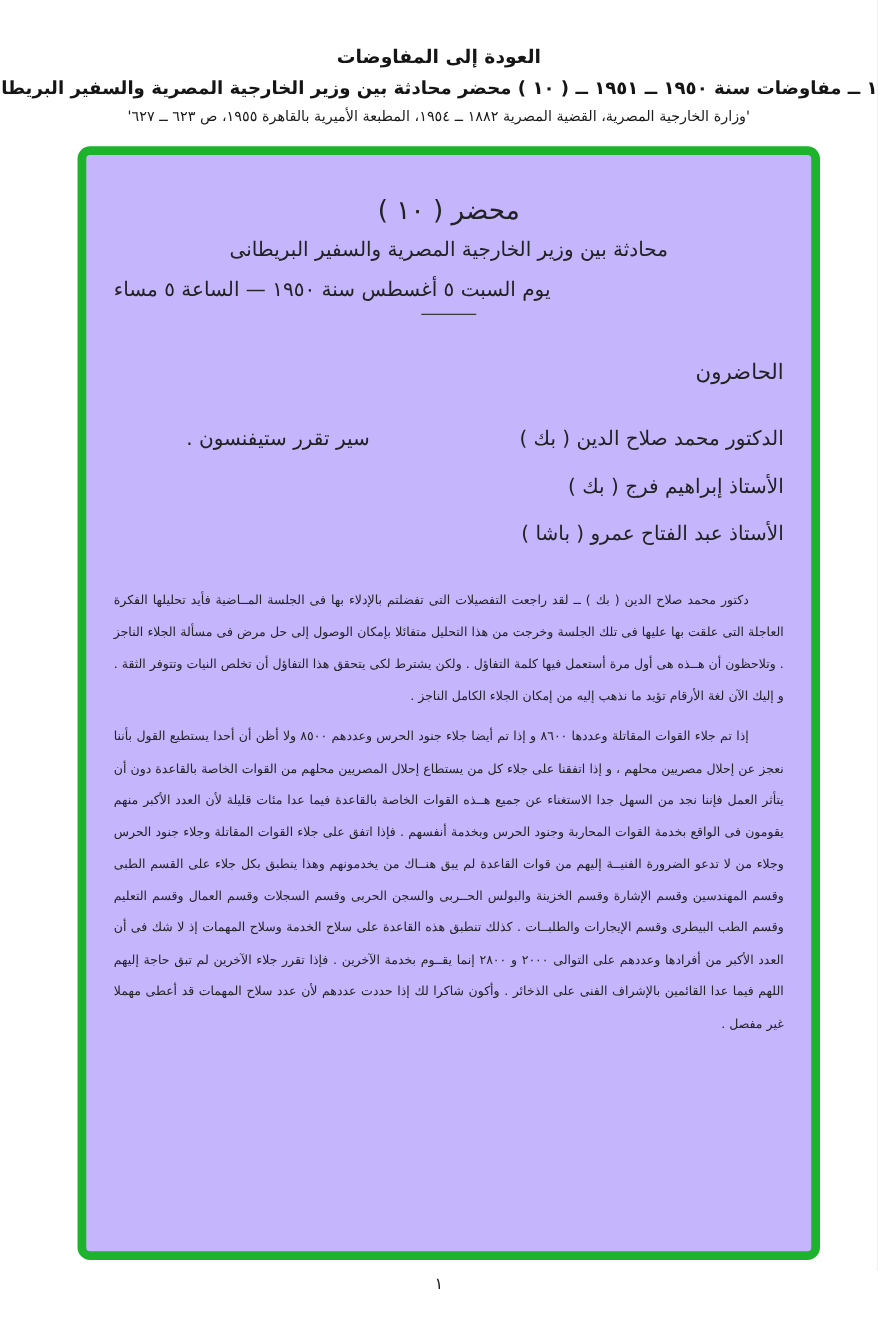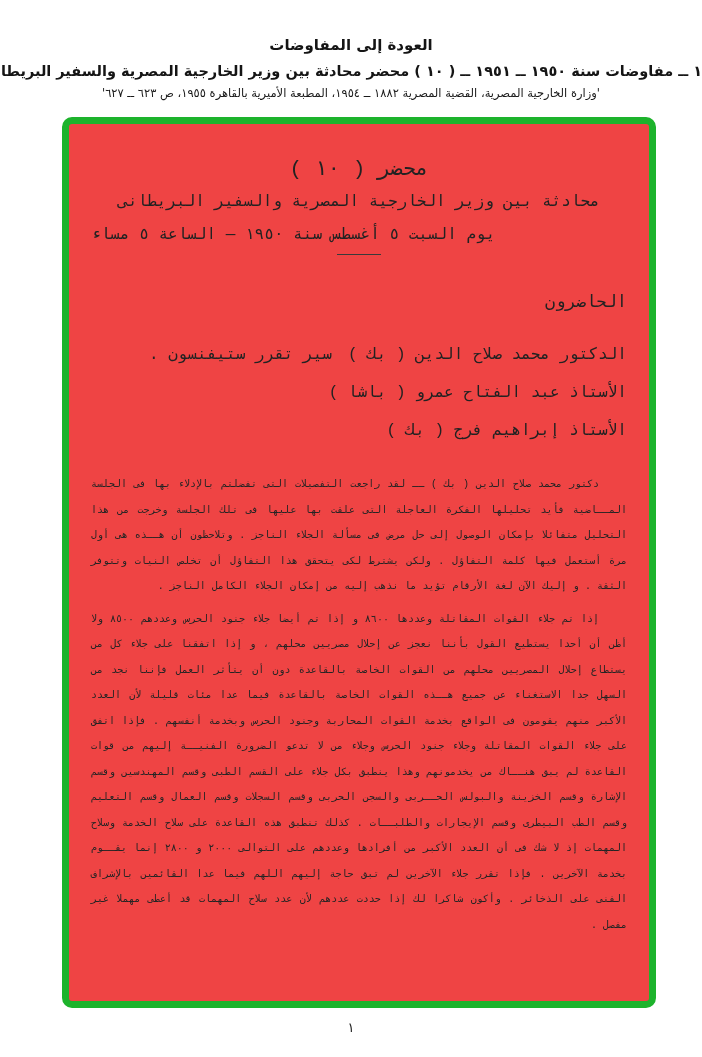--- a/index.html
+++ b/index.html
@@ -51,24 +51,23 @@
   
   .green-box {
     position: absolute;
     top: 117px;
     left: 62px;
     width: 594px;
     height: 891px;
     box-sizing: border-box;
     border: 7px solid #1db32c;
     border-radius: 10px;
-    background: #ef4444;
+    background: #c4b5fd;
     padding: 0 22px;
     overflow: hidden;
-    font-family: Liberation Mono, monospace;
   }
   .doc-title {
     margin-top: 32px;
     text-align: center;
     font-size: 21px;
     color: #222222;
   }
   .doc-subtitle {
     margin-top: 10px;
     text-align: center;
@@ -149,24 +148,24 @@
     <div class="short-rule"></div>
 
     <div class="attendees-heading">الحاضرون</div>
 
     <div class="attendees">
       <div class="att-row">
         <span class="side-a">الدكتور محمد صلاح الدين ( بك )</span>
         <span class="side-b">سير تقرر ستيفنسون .</span>
       </div>
       <div class="att-row">
-        <span class="side-a">الأستاذ عبد الفتاح عمرو ( باشا )</span>
+        <span class="side-a">الأستاذ إبراهيم فرج ( بك )</span>
       </div>
       <div class="att-row">
-        <span class="side-a">الأستاذ إبراهيم فرج ( بك )</span>
+        <span class="side-a">الأستاذ عبد الفتاح عمرو ( باشا )</span>
       </div>
     </div>
 
     <p class="para p1">دكتور محمد صلاح الدين ( بك ) ــ لقد راجعت التفصيلات التى تفضلتم بالإدلاء بها فى الجلسة المــاضية فأيد تحليلها الفكرة العاجلة التى علقت بها عليها فى تلك الجلسة وخرجت من هذا التحليل متفائلا بإمكان الوصول إلى حل مرض فى مسألة الجلاء الناجز . وتلاحظون أن هــذه هى أول مرة أستعمل فيها كلمة التفاؤل . ولكن يشترط لكى يتحقق هذا التفاؤل أن تخلص النيات وتتوفر الثقة . و إليك الآن لغة الأرقام تؤيد ما نذهب إليه من إمكان الجلاء الكامل الناجز .</p>
 
     <p class="para p2">إذا تم جلاء القوات المقاتلة وعددها ٨٦٠٠ و إذا تم أيضا جلاء جنود الحرس وعددهم ٨٥٠٠ ولا أظن أن أحدا يستطيع القول بأننا نعجز عن إحلال مصريين محلهم ، و إذا اتفقنا على جلاء كل من يستطاع إحلال المصريين محلهم من القوات الخاصة بالقاعدة دون أن يتأثر العمل فإننا نجد من السهل جدا الاستغناء عن جميع هــذه القوات الخاصة بالقاعدة فيما عدا مئات قليلة لأن العدد الأكبر منهم يقومون فى الواقع بخدمة القوات المحاربة وجنود الحرس وبخدمة أنفسهم . فإذا اتفق على جلاء القوات المقاتلة وجلاء جنود الحرس وجلاء من لا تدعو الضرورة الفنيــة إليهم من قوات القاعدة لم يبق هنــاك من يخدمونهم وهذا ينطبق بكل جلاء على القسم الطبى وقسم المهندسين وقسم الإشارة وقسم الخزينة والبولس الحــربى والسجن الحربى وقسم السجلات وقسم العمال وقسم التعليم وقسم الطب البيطرى وقسم الإيجارات والطلبــات . كذلك تنطبق هذه القاعدة على سلاح الخدمة وسلاح المهمات إذ لا شك فى أن العدد الأكبر من أفرادها وعددهم على التوالى ٢٠٠٠ و ٢٨٠٠ إنما يقــوم بخدمة الآخرين . فإذا تقرر جلاء الآخرين لم تبق حاجة إليهم اللهم فيما عدا القائمين بالإشراف الفنى على الذخائر . وأكون شاكرا لك إذا حددت عددهم لأن عدد سلاح المهمات قد أعطى مهملا غير مفصل .</p>
 
   </div>
 
   <div class="page-number">١</div>

